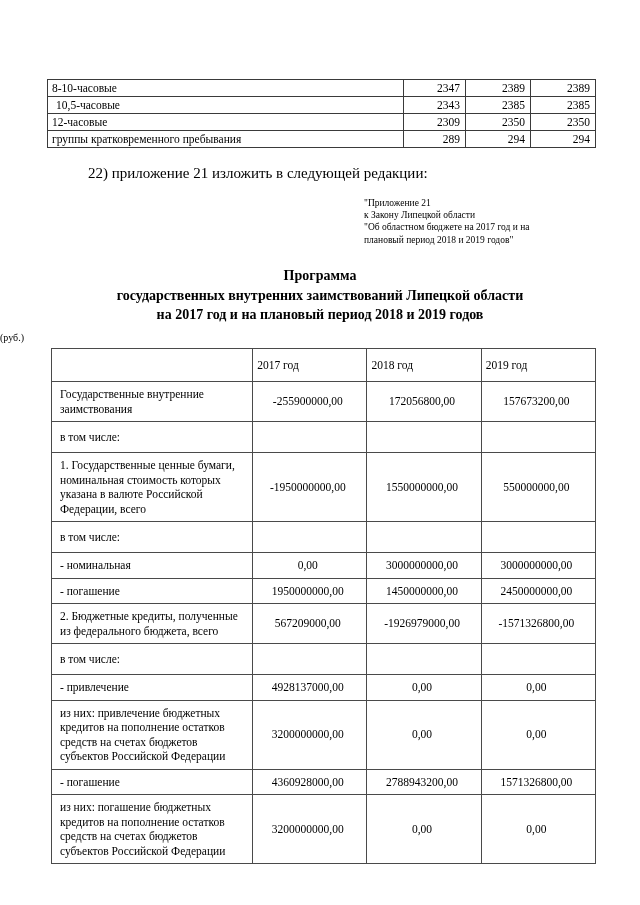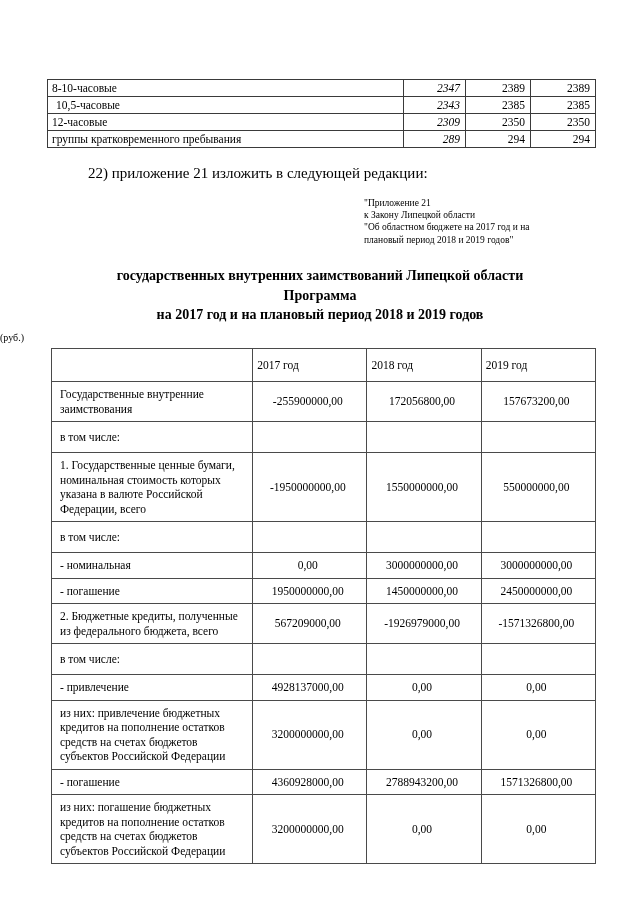--- a/index.html
+++ b/index.html
@@ -34,21 +34,21 @@
     font-size: 11.5px;
   }
   .top-table td {
     border: 1px solid #3a3a3a;
     height: 16px;
     padding: 0 4px;
     line-height: 15px;
     white-space: nowrap;
   }
   .top-table td.label { width: 367px; text-align: left; }
-  .top-table td.num   { width: 57px; text-align: right; padding-right: 5px; font-style: italic; }
+  .top-table td.num   { width: 57px; text-align: right; padding-right: 5px; }
   .top-table td.num2  { width: 60px; text-align: right; padding-right: 5px; }
   .top-table td.num3  { width: 60px; text-align: right; padding-right: 5px; }
   .top-table tr.indent td.label { padding-left: 8px; }
 
   
   .intro {
     position: absolute;
     left: 88px;
     top: 148px;
     font-size: 15px;
@@ -156,22 +156,22 @@
   <div class="intro">22) приложение 21 изложить в следующей редакции:</div>
 
   <div class="ref-block">
     <div>"Приложение 21</div>
     <div>к Закону Липецкой области</div>
     <div>"Об областном бюджете на 2017 год и на</div>
     <div>плановый период 2018 и 2019 годов"</div>
   </div>
 
   <div class="doc-title">
+    <div>Программа</div>
     <div>государственных внутренних заимствований Липецкой области</div>
-    <div>Программа</div>
     <div>на 2017 год и на плановый период 2018 и 2019 годов</div>
   </div>
 
   <div class="units">(руб.)</div>
 
   <table class="main-table">
     <thead>
       <tr>
         <td class="label head"></td>
         <td class="val head">2017 год</td>

